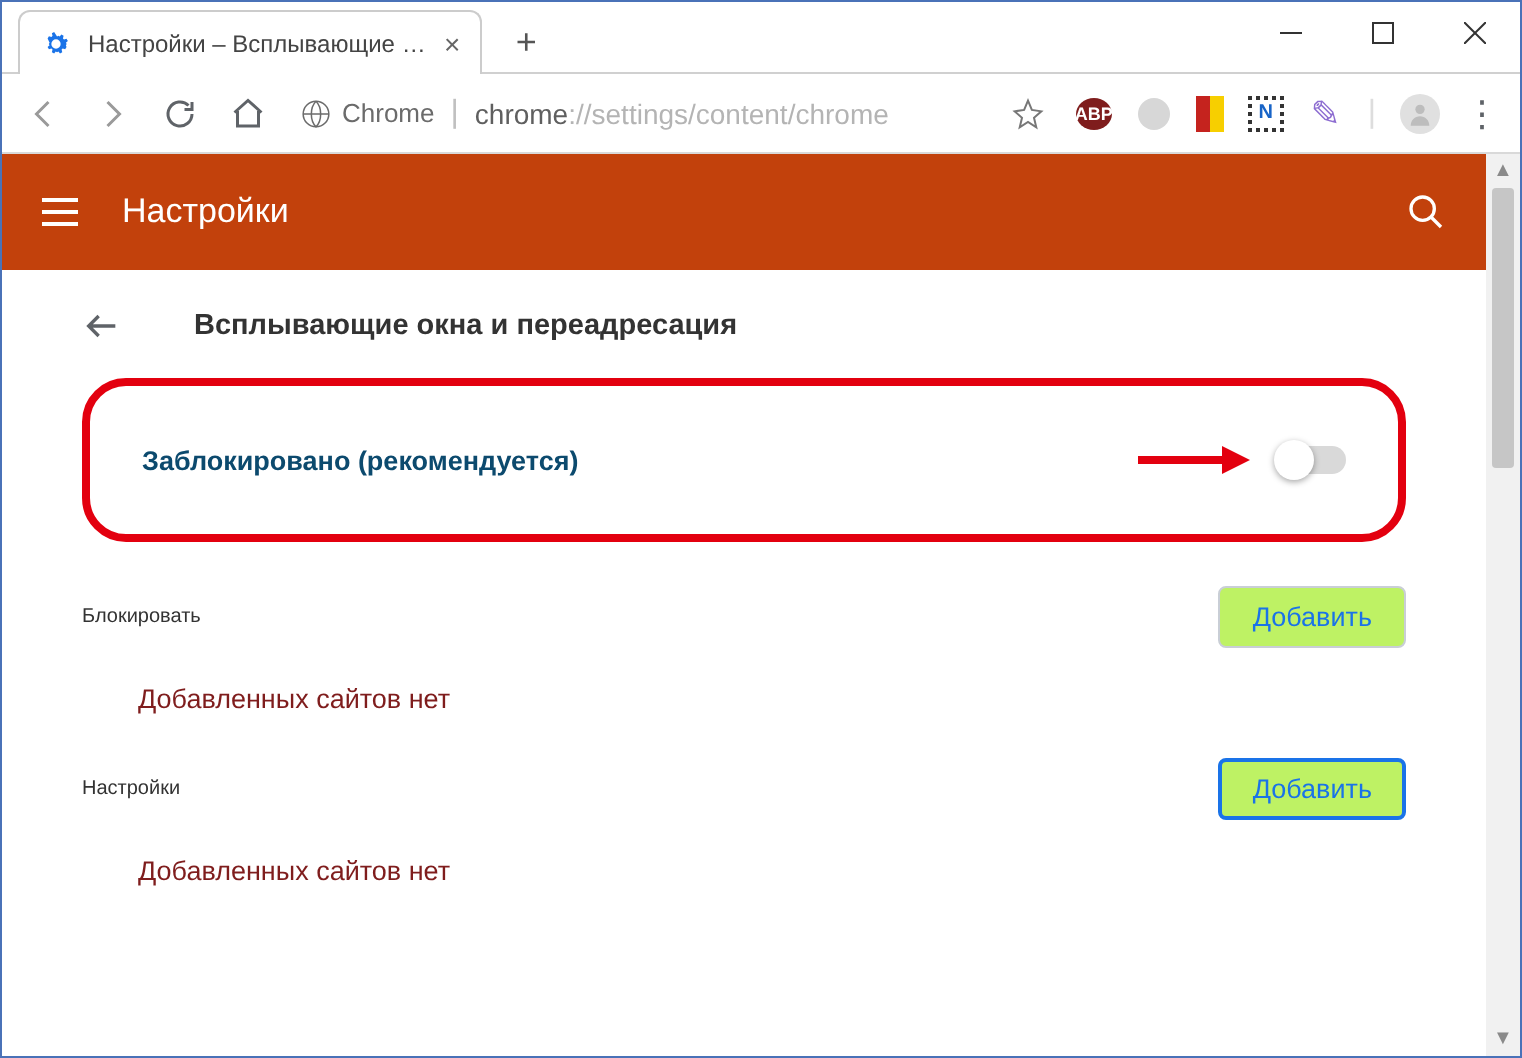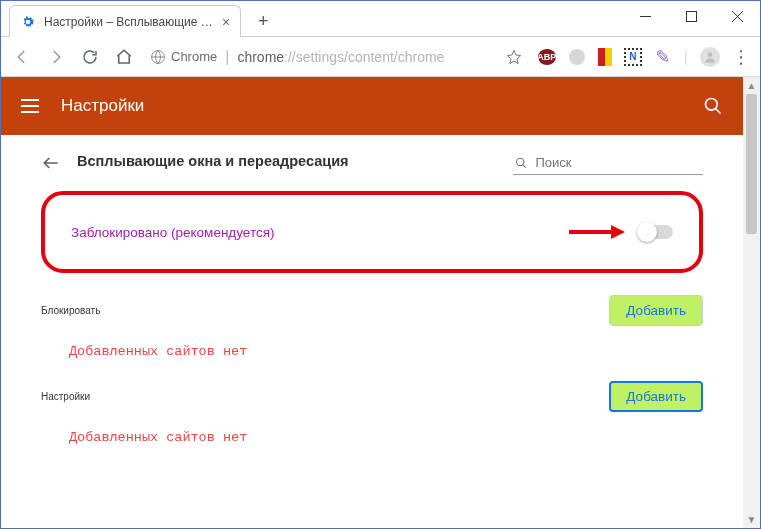--- a/index.html
+++ b/index.html
@@ -42,37 +42,37 @@
 
   
   .app-header { background:#c2410c; color:#fff; height:58px; display:flex; align-items:center; padding:0 20px; gap:22px;text-align:right; }
   .app-header .hamburger { display:flex; flex-direction:column; gap:4px; }
   .app-header .hamburger span { width:18px; height:2px; background:#fff; display:block; }
   .app-header h1 { font-size:17px; font-weight:500; }
   .app-header .search-right { margin-left:auto; color:#fff; }
 
   
   .settings-body { padding: 18px 40px 40px 40px; }
-  .subhead { display:flex; align-items:flex-start; gap:16px; }
+  .subhead { display:flex; align-items:center; gap:36px; }
   .subhead .back { color:#5f6368; }
   .subhead h2 { font-size:14.5px; font-weight:600; color:#333; flex:0 0 auto; }
   .subsearch { margin-left:auto; display:flex; align-items:center; gap:8px; border-bottom:1px solid #9a9a9a; padding:2px 2px 4px 2px; width:190px; color:#6f6f6f; font-size:13px; }
   .subsearch input { border:none; outline:none; font-size:13px; width:100%; background:transparent; color:#6f6f6f; }
 
   .highlight-box { border:4px solid #e3000f; border-radius:22px; margin-top:16px; padding:28px 26px; display:flex; align-items:center; }
-  .highlight-box .label { font-size:13.5px; color:#a21caf; }
+  .highlight-box .label { font-size:13.5px; color:#0c4a6e;font-weight:bold; }
   .arrow-annotate { margin-left:auto; margin-right:14px; }
   .toggle { width:34px; height:14px; background:#d9d9d9; border-radius:10px; position:relative; }
   .toggle .knob { position:absolute; top:-3px; left:-2px; width:20px; height:20px; background:#fff; border-radius:50%; box-shadow:0 1px 3px rgba(0,0,0,0.35); }
 
   .section { display:flex; align-items:center; margin-top:22px; }
   .section .sec-title { font-size:10px; color:#333; }
   .add-btn { margin-left:auto; border:1px solid #c9ced6; color:#1a73e8; background:#bef264; padding:7px 16px; border-radius:4px; font-size:13.5px; }
   .add-btn.focused { border:2px solid #1a73e8; padding:6px 15px; border-radius:4px; }
-  .section-empty { margin:18px 0 10px 28px; font-size:13.5px; color:#ef4444;font-family:Liberation Mono, monospace; }
+  .section-empty { margin:18px 0 10px 28px; font-size:13.5px; color:#7f1d1d; }
 
   svg { display:block; }
 </style>
 </head>
 <body>
 
 <div class="titlebar">
   <div class="tab">
     <span class="favicon">
       <svg width="16" height="16" viewBox="0 0 24 24">
@@ -180,27 +180,20 @@
     </div>
 
     <div class="settings-body">
       <div class="subhead">
         <div class="back">
           <svg width="20" height="20" viewBox="0 0 24 24">
               <path fill="none" stroke="#5f6368" stroke-width="2" d="M20 12H4M10 6l-6 6 6 6"></path>
             </svg>
         </div>
         <h2>Всплывающие окна и переадресация</h2>
-        <div class="subsearch">
-          <svg width="14" height="14" viewBox="0 0 24 24">
-              <circle cx="10" cy="10" r="7" fill="none" stroke="#6f6f6f" stroke-width="2"></circle>
-              <line x1="15" y1="15" x2="21" y2="21" stroke="#6f6f6f" stroke-width="2"></line>
-            </svg>
-          <input placeholder="Поиск" style="">
-        </div>
       </div>
 
       <div class="highlight-box">
         <span class="label">Заблокировано (рекомендуется)</span>
         <span class="arrow-annotate">
           <svg width="58" height="18" viewBox="0 0 58 18">
               <line x1="2" y1="9" x2="46" y2="9" stroke="#e3000f" stroke-width="4"></line>
               <polygon points="44,2 58,9 44,16" fill="#e3000f"></polygon>
             </svg>
         </span>

